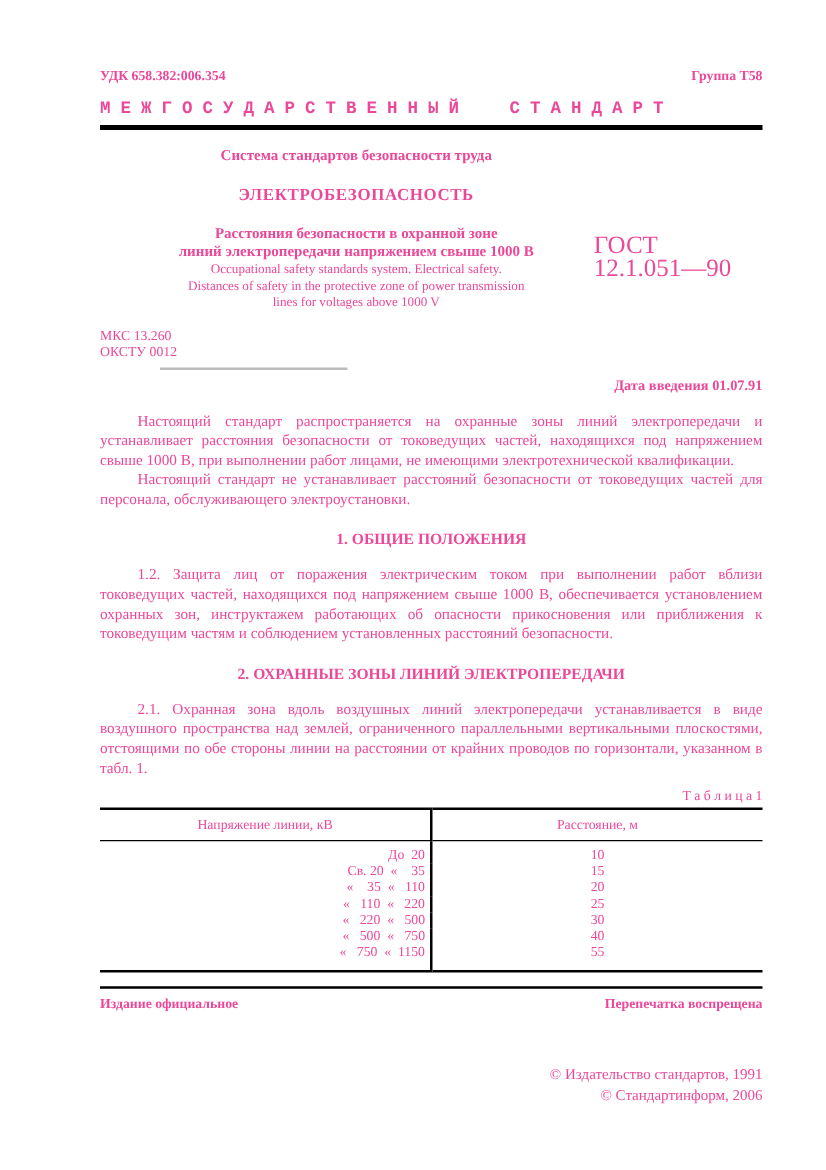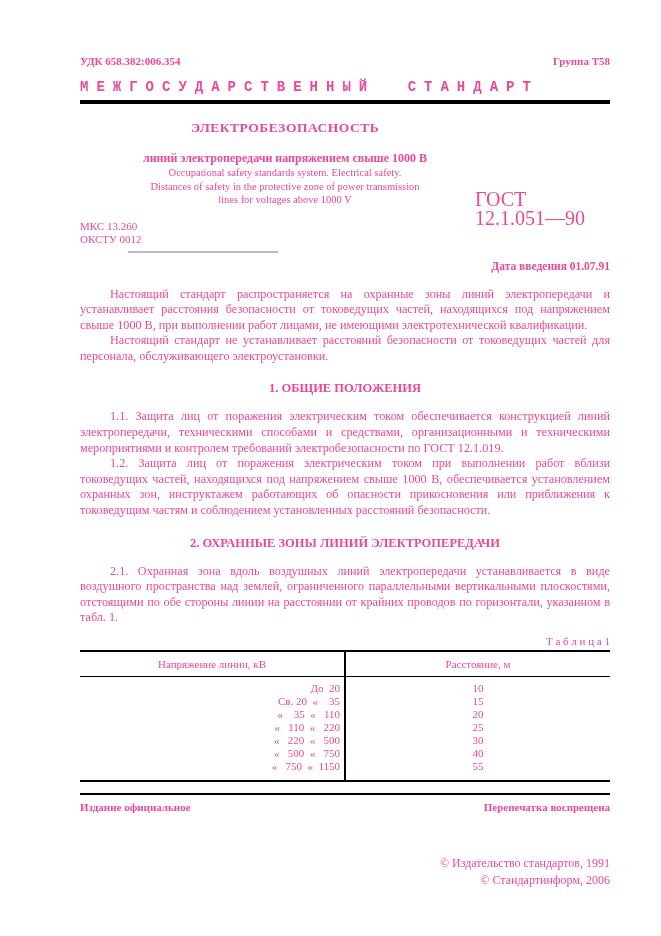--- a/index.html
+++ b/index.html
@@ -102,22 +102,24 @@
     <span>УДК  658.382:006.354</span>
     <span>Группа  Т58</span>
   </div>
 
   <div class="standard-kind">МЕЖГОСУДАРСТВЕННЫЙ СТАНДАРТ</div>
 
   <div class="thick-rule"></div>
 
   <div class="title-area">
     <div class="titles">
+      <div class="t-system">Система стандартов безопасности труда</div>
       <div class="t-main">ЭЛЕКТРОБЕЗОПАСНОСТЬ</div>
       <div class="t-sub">
+        <div>Расстояния безопасности в охранной зоне</div>
         <div>линий электропередачи напряжением свыше 1000 В</div>
       </div>
       <div class="t-english">
         <div>Occupational safety standards system. Electrical safety.</div>
         <div>Distances of safety in the protective zone of power transmission</div>
         <div>lines for voltages above 1000 V</div>
       </div>
     </div>
     <div class="gost">
       <div>ГОСТ</div>
@@ -131,21 +133,20 @@
   </div>
 
   <div class="artifact"></div>
 
   <div class="date-line">Дата введения 01.07.91</div>
 
   <div class="para first">Настоящий стандарт распространяется на охранные зоны линий электропередачи и устанавливает расстояния безопасности от токоведущих частей, находящихся под напряжением свыше 1000 В, при выполнении работ лицами, не имеющими электротехнической квалификации.</div>
   <div class="para">Настоящий стандарт не устанавливает расстояний безопасности от токоведущих частей для персонала, обслуживающего электроустановки.</div>
 
   <div class="section-title">1.  ОБЩИЕ ПОЛОЖЕНИЯ</div>
-  <div class="para">1.1.  Защита лиц от поражения электрическим током обеспечивается конструкцией линий электропередачи, техническими способами и средствами, организационными и техническими мероприятиями и контролем требований электробезопасности по ГОСТ 12.1.019.</div>
   <div class="para">1.2.  Защита лиц от поражения электрическим током при выполнении работ вблизи токоведущих частей, находящихся под напряжением свыше 1000 В, обеспечивается установлением охранных зон, инструктажем работающих об опасности прикосновения или приближения к токоведущим частям и соблюдением установленных расстояний безопасности.</div>
 
   <div class="section-title">2.  ОХРАННЫЕ ЗОНЫ ЛИНИЙ ЭЛЕКТРОПЕРЕДАЧИ</div>
   <div class="para">2.1.  Охранная зона вдоль воздушных линий электропередачи устанавливается в виде воздушного пространства над землей, ограниченного параллельными вертикальными плоскостями, отстоящими по обе стороны линии на расстоянии от крайних проводов по горизонтали, указанном в табл. 1.</div>
 
   <div class="table-caption">Т а б л и ц а  1</div>
 
   <table class="gost-table">
     <thead>
       <tr>

